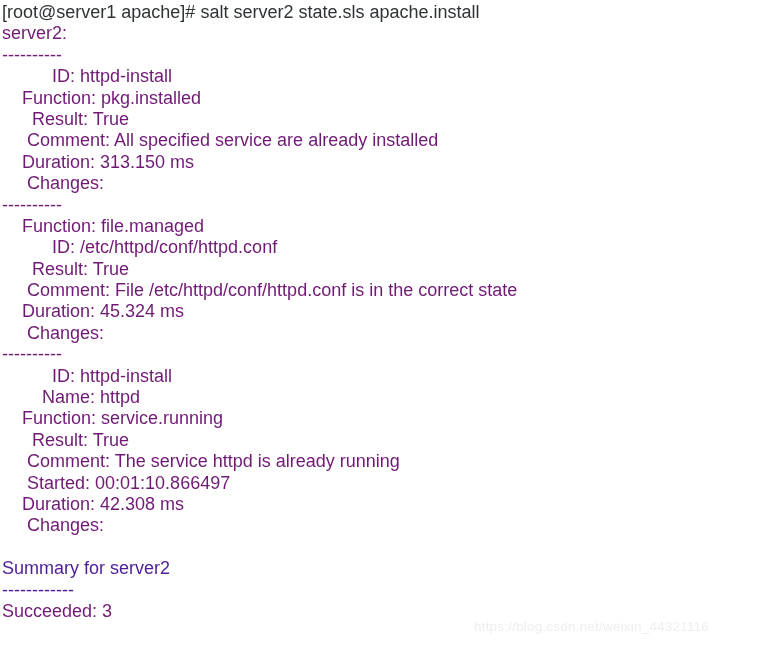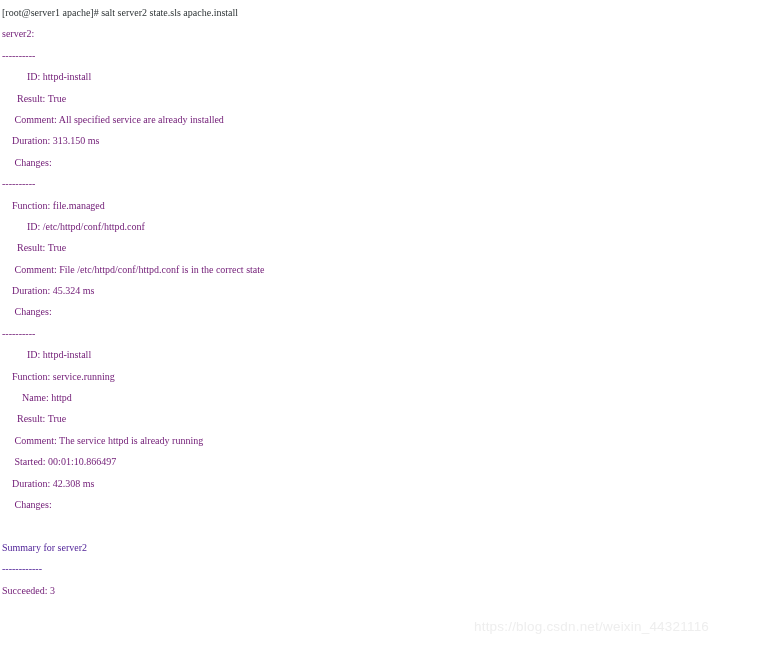--- a/index.html
+++ b/index.html
@@ -21,24 +21,24 @@
     top: 0;
     width: 762px;
     height: 649px;
     background: #ffffff;
     padding: 2px 0 0 2px;
     box-sizing: border-box;
   }
   .line {
     height: 21.4px;
     line-height: 21.4px;
-    font-size: 10px;
+    font-size: 18px;
     letter-spacing: 0px;
     white-space: pre;
-    font-family: Liberation Serif, serif;
+    font-family: Liberation Sans, sans-serif;
   }
   .c-prompt { color: #2e3436; }
   .c-green  { color: #701a75; }
   .c-teal   { color: #4c1d95; }
   #watermark {
     position: absolute;
     left: 474px;
     top: 619px;
     font-family: "Liberation Sans", sans-serif;
     font-size: 13.5px;
@@ -51,37 +51,38 @@
 <body>
 
 <div id="terminal">
 
   <div class="line"><span class="c-prompt">[root@server1 apache]# </span><span class="c-prompt">salt server2 state.sls apache.install</span></div>
 
   <div class="line c-green">server2:</div>
 
   <div class="line c-green">----------</div>
   <div class="line c-green"><span>          ID: </span><span>httpd-install</span></div>
+  <div class="line c-green"><span>    Function: </span><span>pkg.installed</span></div>
   <div class="line c-green"><span>      Result: </span><span>True</span></div>
   <div class="line c-green"><span>     Comment: </span><span>All specified service are already installed</span></div>
   <div class="line c-green"><span>    Duration: </span><span>313.150 ms</span></div>
   <div class="line c-green">     Changes: </div>
 
   <div class="line c-green">----------</div>
   <div class="line c-green"><span>    Function: </span><span>file.managed</span></div>
   <div class="line c-green"><span>          ID: </span><span>/etc/httpd/conf/httpd.conf</span></div>
   <div class="line c-green"><span>      Result: </span><span>True</span></div>
   <div class="line c-green"><span>     Comment: </span><span>File /etc/httpd/conf/httpd.conf is in the correct state</span></div>
   <div class="line c-green"><span>    Duration: </span><span>45.324 ms</span></div>
   <div class="line c-green">     Changes: </div>
 
   <div class="line c-green">----------</div>
   <div class="line c-green"><span>          ID: </span><span>httpd-install</span></div>
+  <div class="line c-green"><span>        Name: </span><span>httpd</span></div>
   <div class="line c-green"><span>    Function: </span><span>service.running</span></div>
-  <div class="line c-green"><span>        Name: </span><span>httpd</span></div>
   <div class="line c-green"><span>      Result: </span><span>True</span></div>
   <div class="line c-green"><span>     Comment: </span><span>The service httpd is already running</span></div>
   <div class="line c-green"><span>     Started: </span><span>00:01:10.866497</span></div>
   <div class="line c-green"><span>    Duration: </span><span>42.308 ms</span></div>
   <div class="line c-green">     Changes: </div>
 
   <div class="line">&nbsp;</div>
 
   <div class="line c-teal">Summary for server2</div>
   <div class="line c-teal">------------</div>

